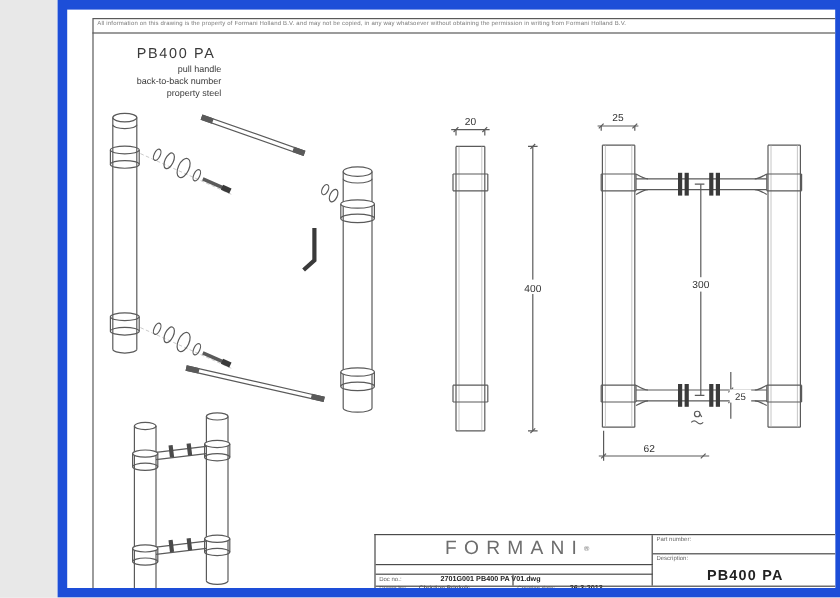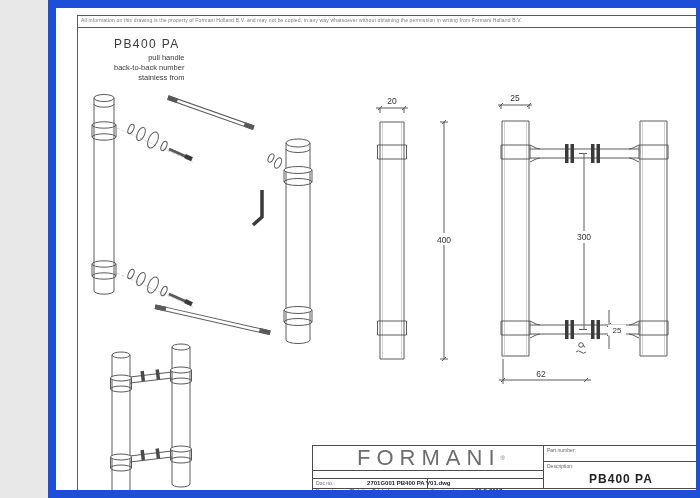--- a/index.html
+++ b/index.html
@@ -10,21 +10,21 @@
   .disclaimer{left:25px;top:9px;width:600px;font-size:5px;letter-spacing:.15px;color:#7a7a7a;white-space:nowrap;overflow:hidden;}
   .topline{left:21px;top:19px;width:657px;border-top:1px solid #5a5a5a;height:0;}
   .prod-title{left:58px;top:29px;font-size:12px;letter-spacing:1.4px;color:#3a3a3a;}
   .prod-desc{left:58px;top:45px;font-size:7.5px;line-height:1.3;color:#3a3a3a;text-align:right;}
   svg text{font-family:"Liberation Sans",sans-serif;}
   
   .tb{left:256px;top:437px;width:421px;height:53px;border:1px solid #4a4a4a;border-right:none;box-sizing:border-box;background:#fff;}
   .tb .cell{position:absolute;box-sizing:border-box;}
   .tb-logo{left:0;top:0;width:231px;height:25px;border-right:1px solid #4a4a4a;border-bottom:1px solid #4a4a4a;
            display:flex;align-items:center;justify-content:center;}
-  .logo-text{font-size:22px;letter-spacing:6px;color:#6d6d6d;font-weight:400;padding-left:6px;}
+  .logo-text{font-size:16px;letter-spacing:6px;color:#6d6d6d;font-weight:400;padding-left:6px;}
   .logo-reg{font-size:6px;color:#6d6d6d;vertical-align:super;letter-spacing:0;}
   .tb-partno{left:231px;top:0;width:190px;height:16px;border-bottom:1px solid #4a4a4a;}
   .tb-doc{left:0;top:25px;width:231px;height:8px;border-right:1px solid #4a4a4a;border-bottom:1px solid #4a4a4a;white-space:nowrap;}
   .tb-drawn{left:0;top:33px;width:115px;height:9px;border-right:1px solid #4a4a4a;white-space:nowrap;}
   .tb-created{left:115px;top:33px;width:116px;height:9px;border-right:1px solid #4a4a4a;white-space:nowrap;}
   .tb-desc{left:231px;top:16px;width:155px;height:26px;border-right:1px solid #4a4a4a;}
   .tb-format{left:386px;top:16px;width:35px;height:26px;border-right:1px solid #4a4a4a;}
   .tb-footer{left:0;top:42px;width:421px;height:11px;border-top:1px solid #4a4a4a;text-align:center;
              font-size:5px;color:#555;line-height:10px;letter-spacing:.2px;white-space:nowrap;overflow:hidden;}
   .lbl{font-size:5px;color:#666;padding:1px 0 0 3px;}
@@ -41,21 +41,21 @@
 <div class="canvas">
 
   <div class="abs frame"></div>
   <div class="abs disclaimer">All information on this drawing is the property of Formani Holland B.V. and may not be copied, in any way whatsoever without obtaining the permission in writing from Formani Holland B.V.</div>
   <div class="abs topline"></div>
 
   <div class="abs prod-title">PB400 PA</div>
   <div class="abs prod-desc">
     <div>pull handle</div>
     <div>back-to-back number</div>
-    <div>stainless from</div>
+    <div>property steel</div>
   </div>
 
   <svg class="abs" style="left:25px;top:78px;" width="250" height="275" viewBox="0 0 250 275">
     <g stroke="#5a5a5a" fill="none" stroke-width="1">
 
       <ellipse cx="23" cy="12" rx="10" ry="3.5"></ellipse>
       <path d="M13,12 V205 M33,12 V205"></path>
       <path d="M13,18 a10,3.2 0 0 0 20,0"></path>
       <path d="M13,205 a10,3.2 0 0 0 20,0"></path>
       <ellipse cx="23" cy="39" rx="12" ry="3.2"></ellipse>

